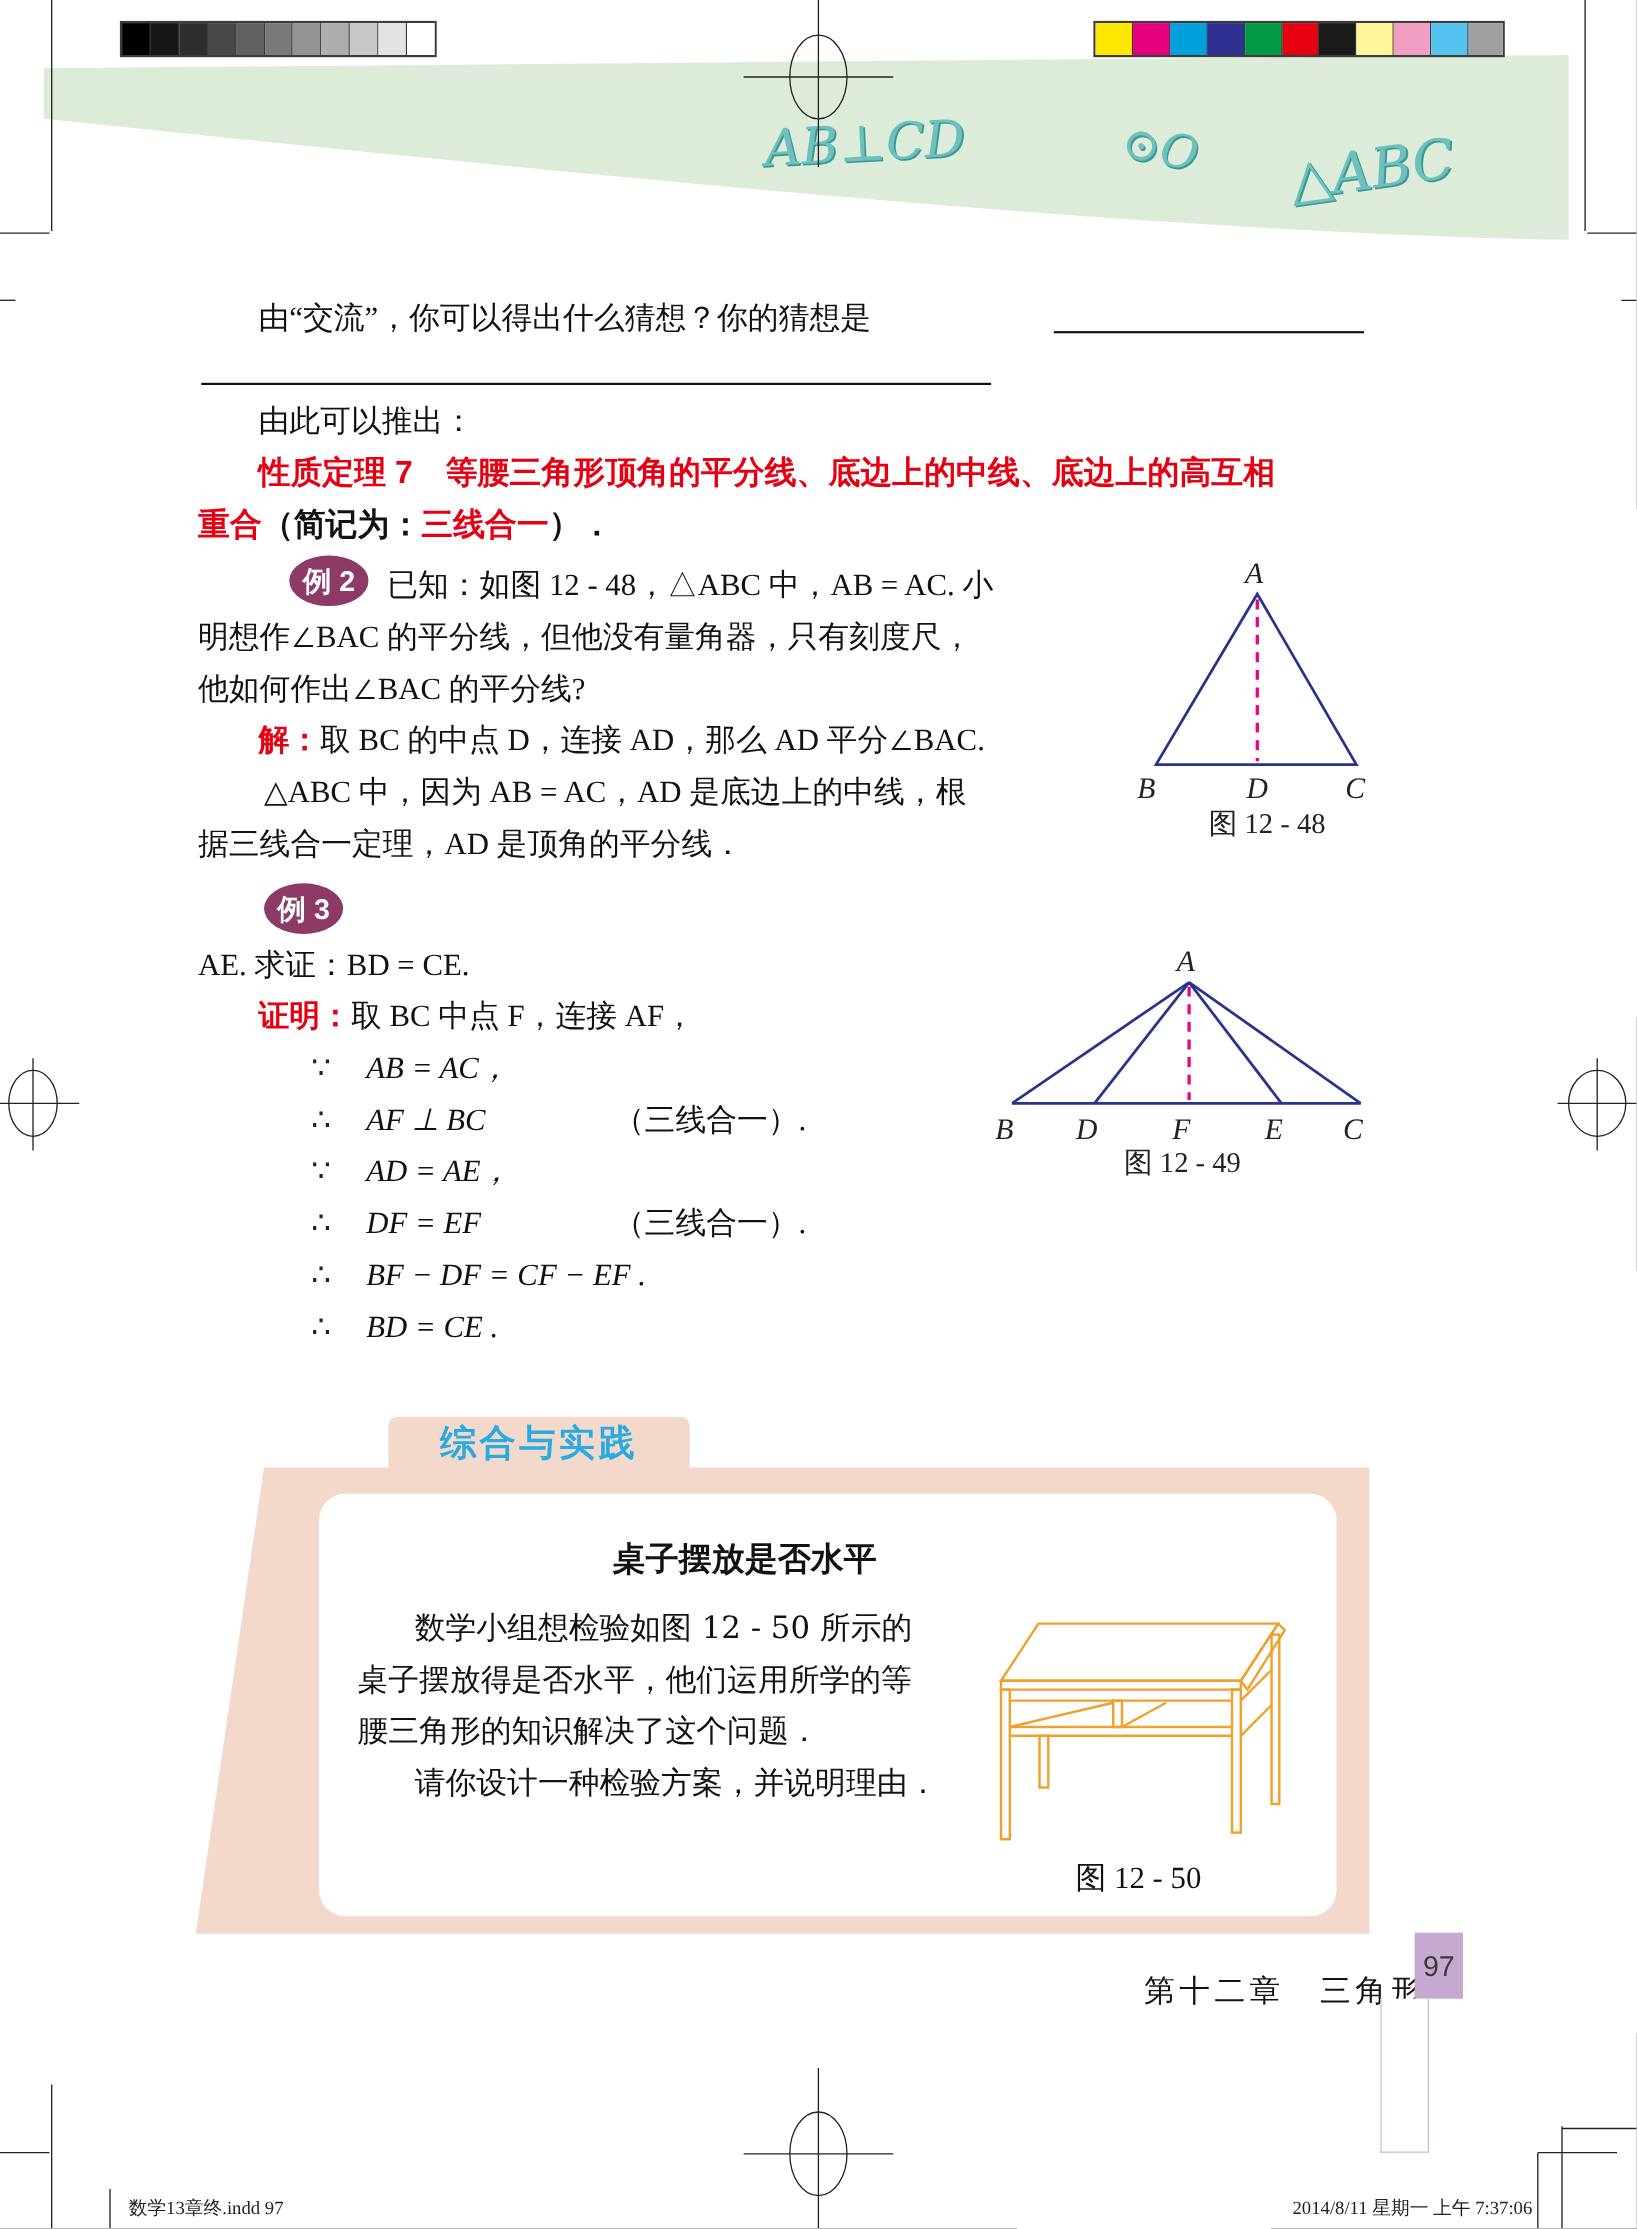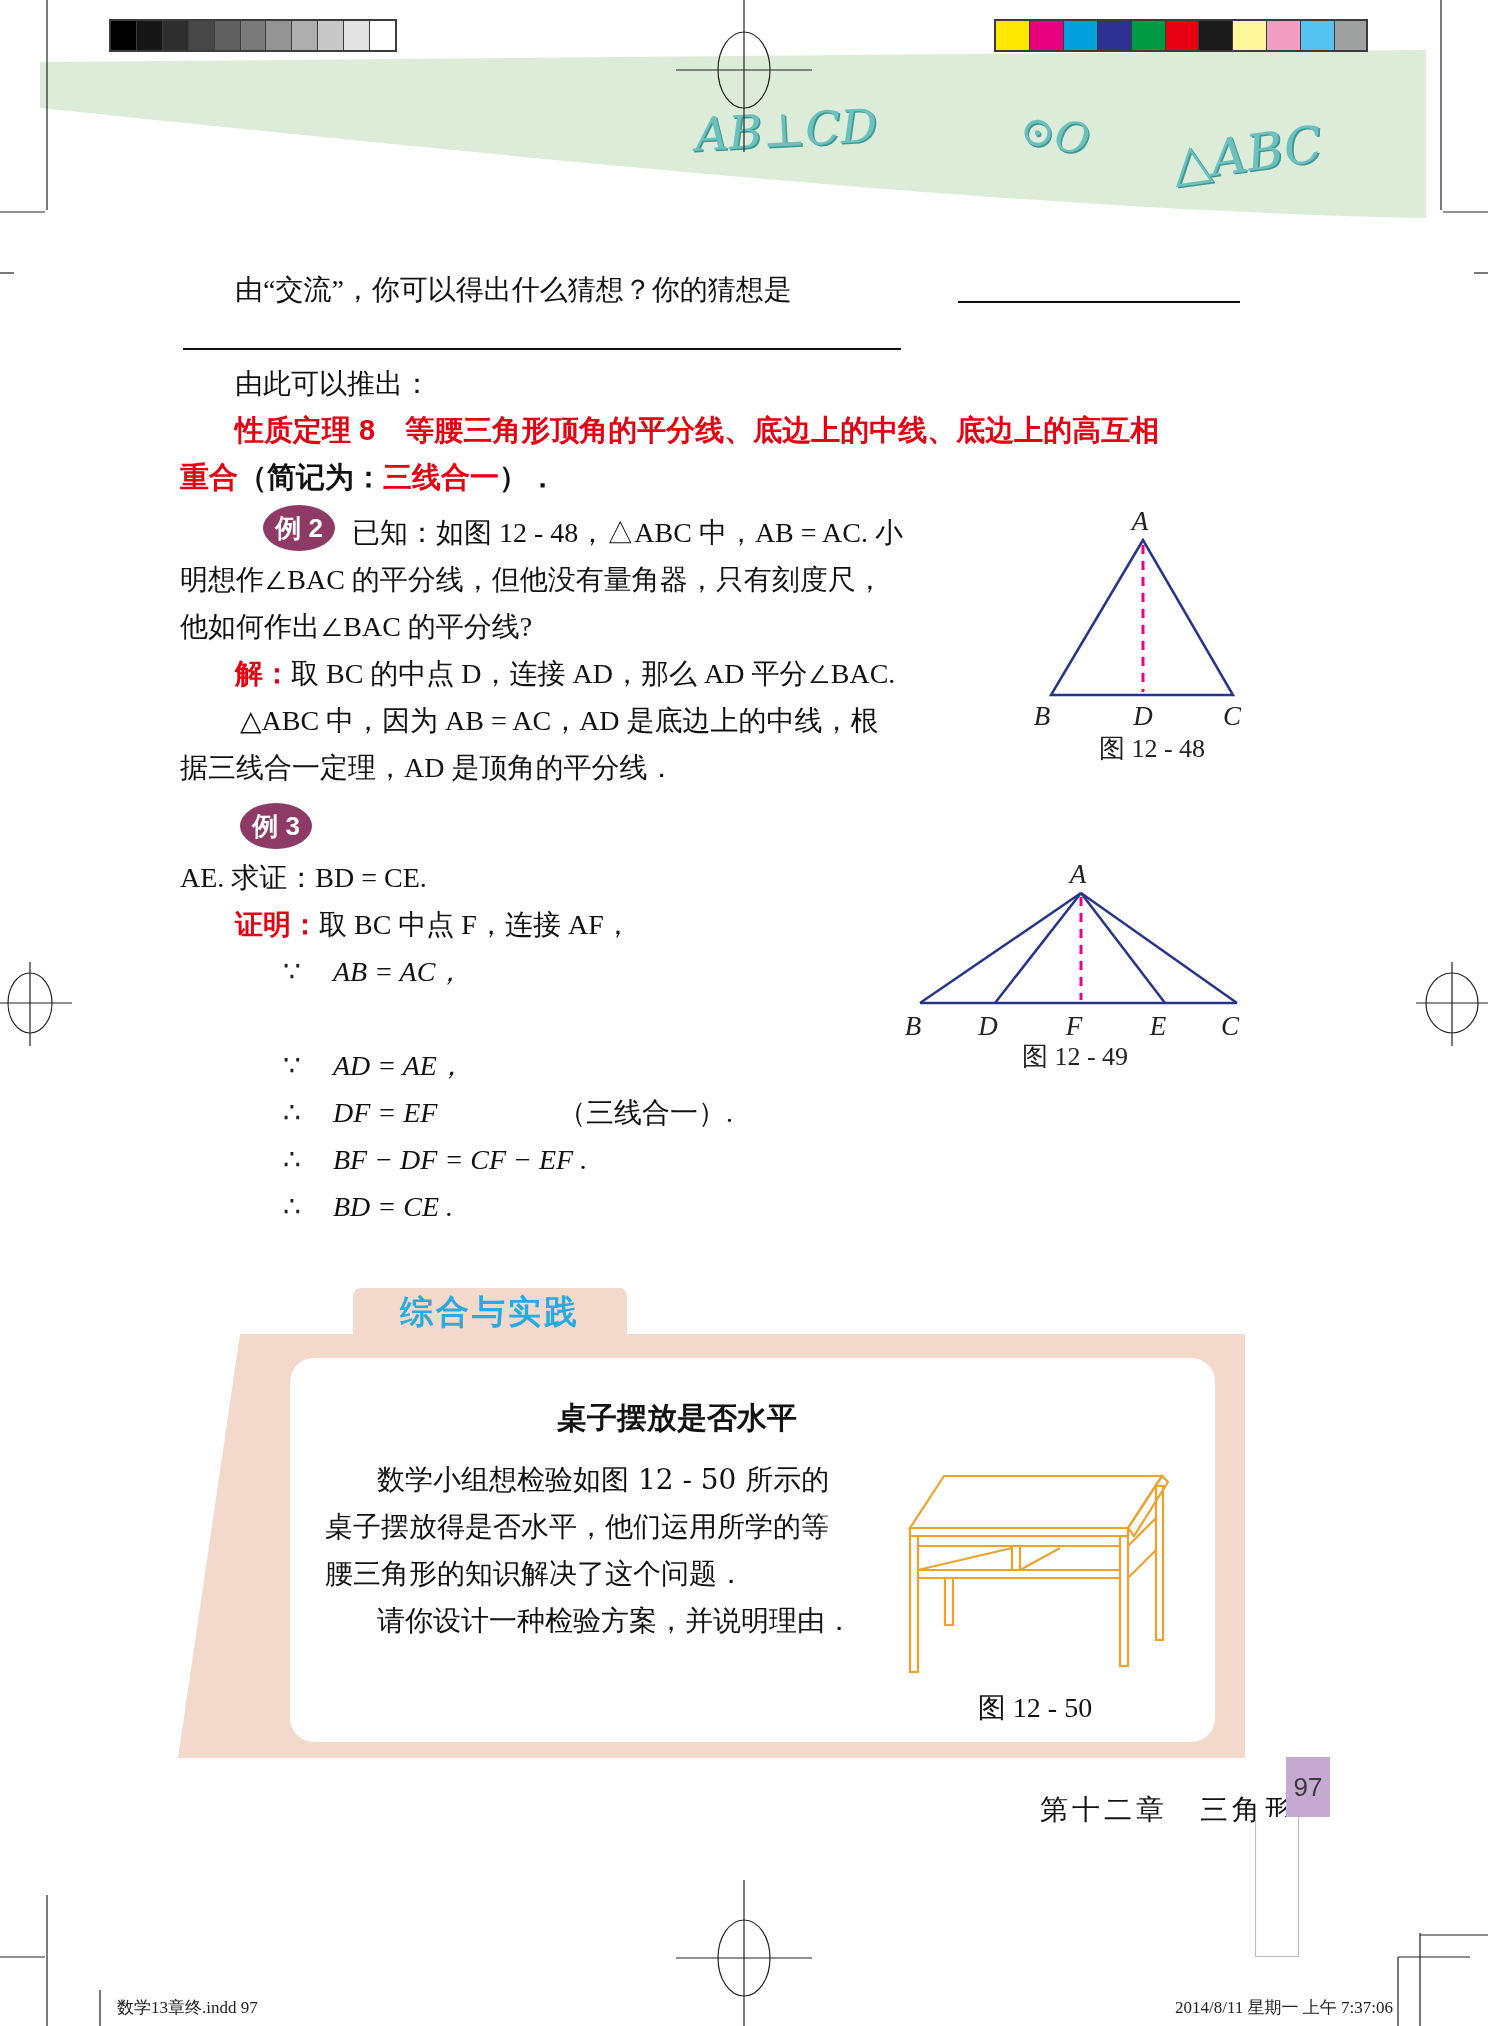--- a/index.html
+++ b/index.html
@@ -110,21 +110,21 @@
         <line x1="1398" y1="1957" x2="1470" y2="1957"></line>
     </g>
   </svg>
 
   <div class="line" style="left:235px;top:272px;">由“交流”，你可以得出什么猜想？你的猜想是</div>
   <div class="rule" style="left:958px;top:301px;width:282px;"></div>
   <div class="rule" style="left:183px;top:348px;width:718px;"></div>
   <div class="line" style="left:235px;top:366px;">由此可以推出：</div>
 
   <div class="line hei red" style="left:235px;top:412px;font-size:29px;">
-    <span>性质定理 8</span><span style="display:inline-block;width:30px;"></span><span>等腰三角形顶角的平分线、底边上的中线、底边上的高互相</span>
+    <span>性质定理 7</span><span style="display:inline-block;width:30px;"></span><span>等腰三角形顶角的平分线、底边上的中线、底边上的高互相</span>
   </div>
   <div class="line hei" style="left:180px;top:459px;font-size:29px;">
     <span class="red">重合</span><span style="color:#121212;">（简记为：</span><span class="red">三线合一</span><span style="color:#121212;">）．</span>
   </div>
 
   <div class="badge" style="left:263px;top:505px;">例 2</div>
   <div class="line" style="left:352px;top:515px;">已知：如图 12 - 48，△ABC 中，AB = AC. 小</div>
   <div class="line" style="left:180px;top:562px;">明想作∠BAC 的平分线，但他没有量角器，只有刻度尺，</div>
   <div class="line" style="left:180px;top:609px;">他如何作出∠BAC 的平分线?</div>
   <div class="line" style="left:235px;top:656px;">
@@ -148,20 +148,23 @@
   </svg>
 
   <div class="badge" style="left:240px;top:803px;">例 3</div>
   <div class="line" style="left:180px;top:860px;">AE. 求证：BD = CE.</div>
   <div class="line" style="left:235px;top:907px;">
     <span class="red" style="font-weight:bold;">证明：</span><span>取 BC 中点 F，连接 AF，</span>
   </div>
 
   <div class="proof-row" style="left:283px;top:954px;">
     <span class="psym">∵</span><span class="pformula">AB = AC，</span><span class="pnote"></span>
+  </div>
+  <div class="proof-row" style="left:283px;top:1001px;">
+    <span class="psym">∴</span><span class="pformula">AF ⊥ BC</span><span class="pnote">（三线合一）.</span>
   </div>
   <div class="proof-row" style="left:283px;top:1048px;">
     <span class="psym">∵</span><span class="pformula">AD = AE，</span><span class="pnote"></span>
   </div>
   <div class="proof-row" style="left:283px;top:1095px;">
     <span class="psym">∴</span><span class="pformula">DF = EF</span><span class="pnote">（三线合一）.</span>
   </div>
   <div class="proof-row" style="left:283px;top:1142px;">
     <span class="psym">∴</span><span class="pformula">BF − DF = CF − EF .</span><span class="pnote"></span>
   </div>

